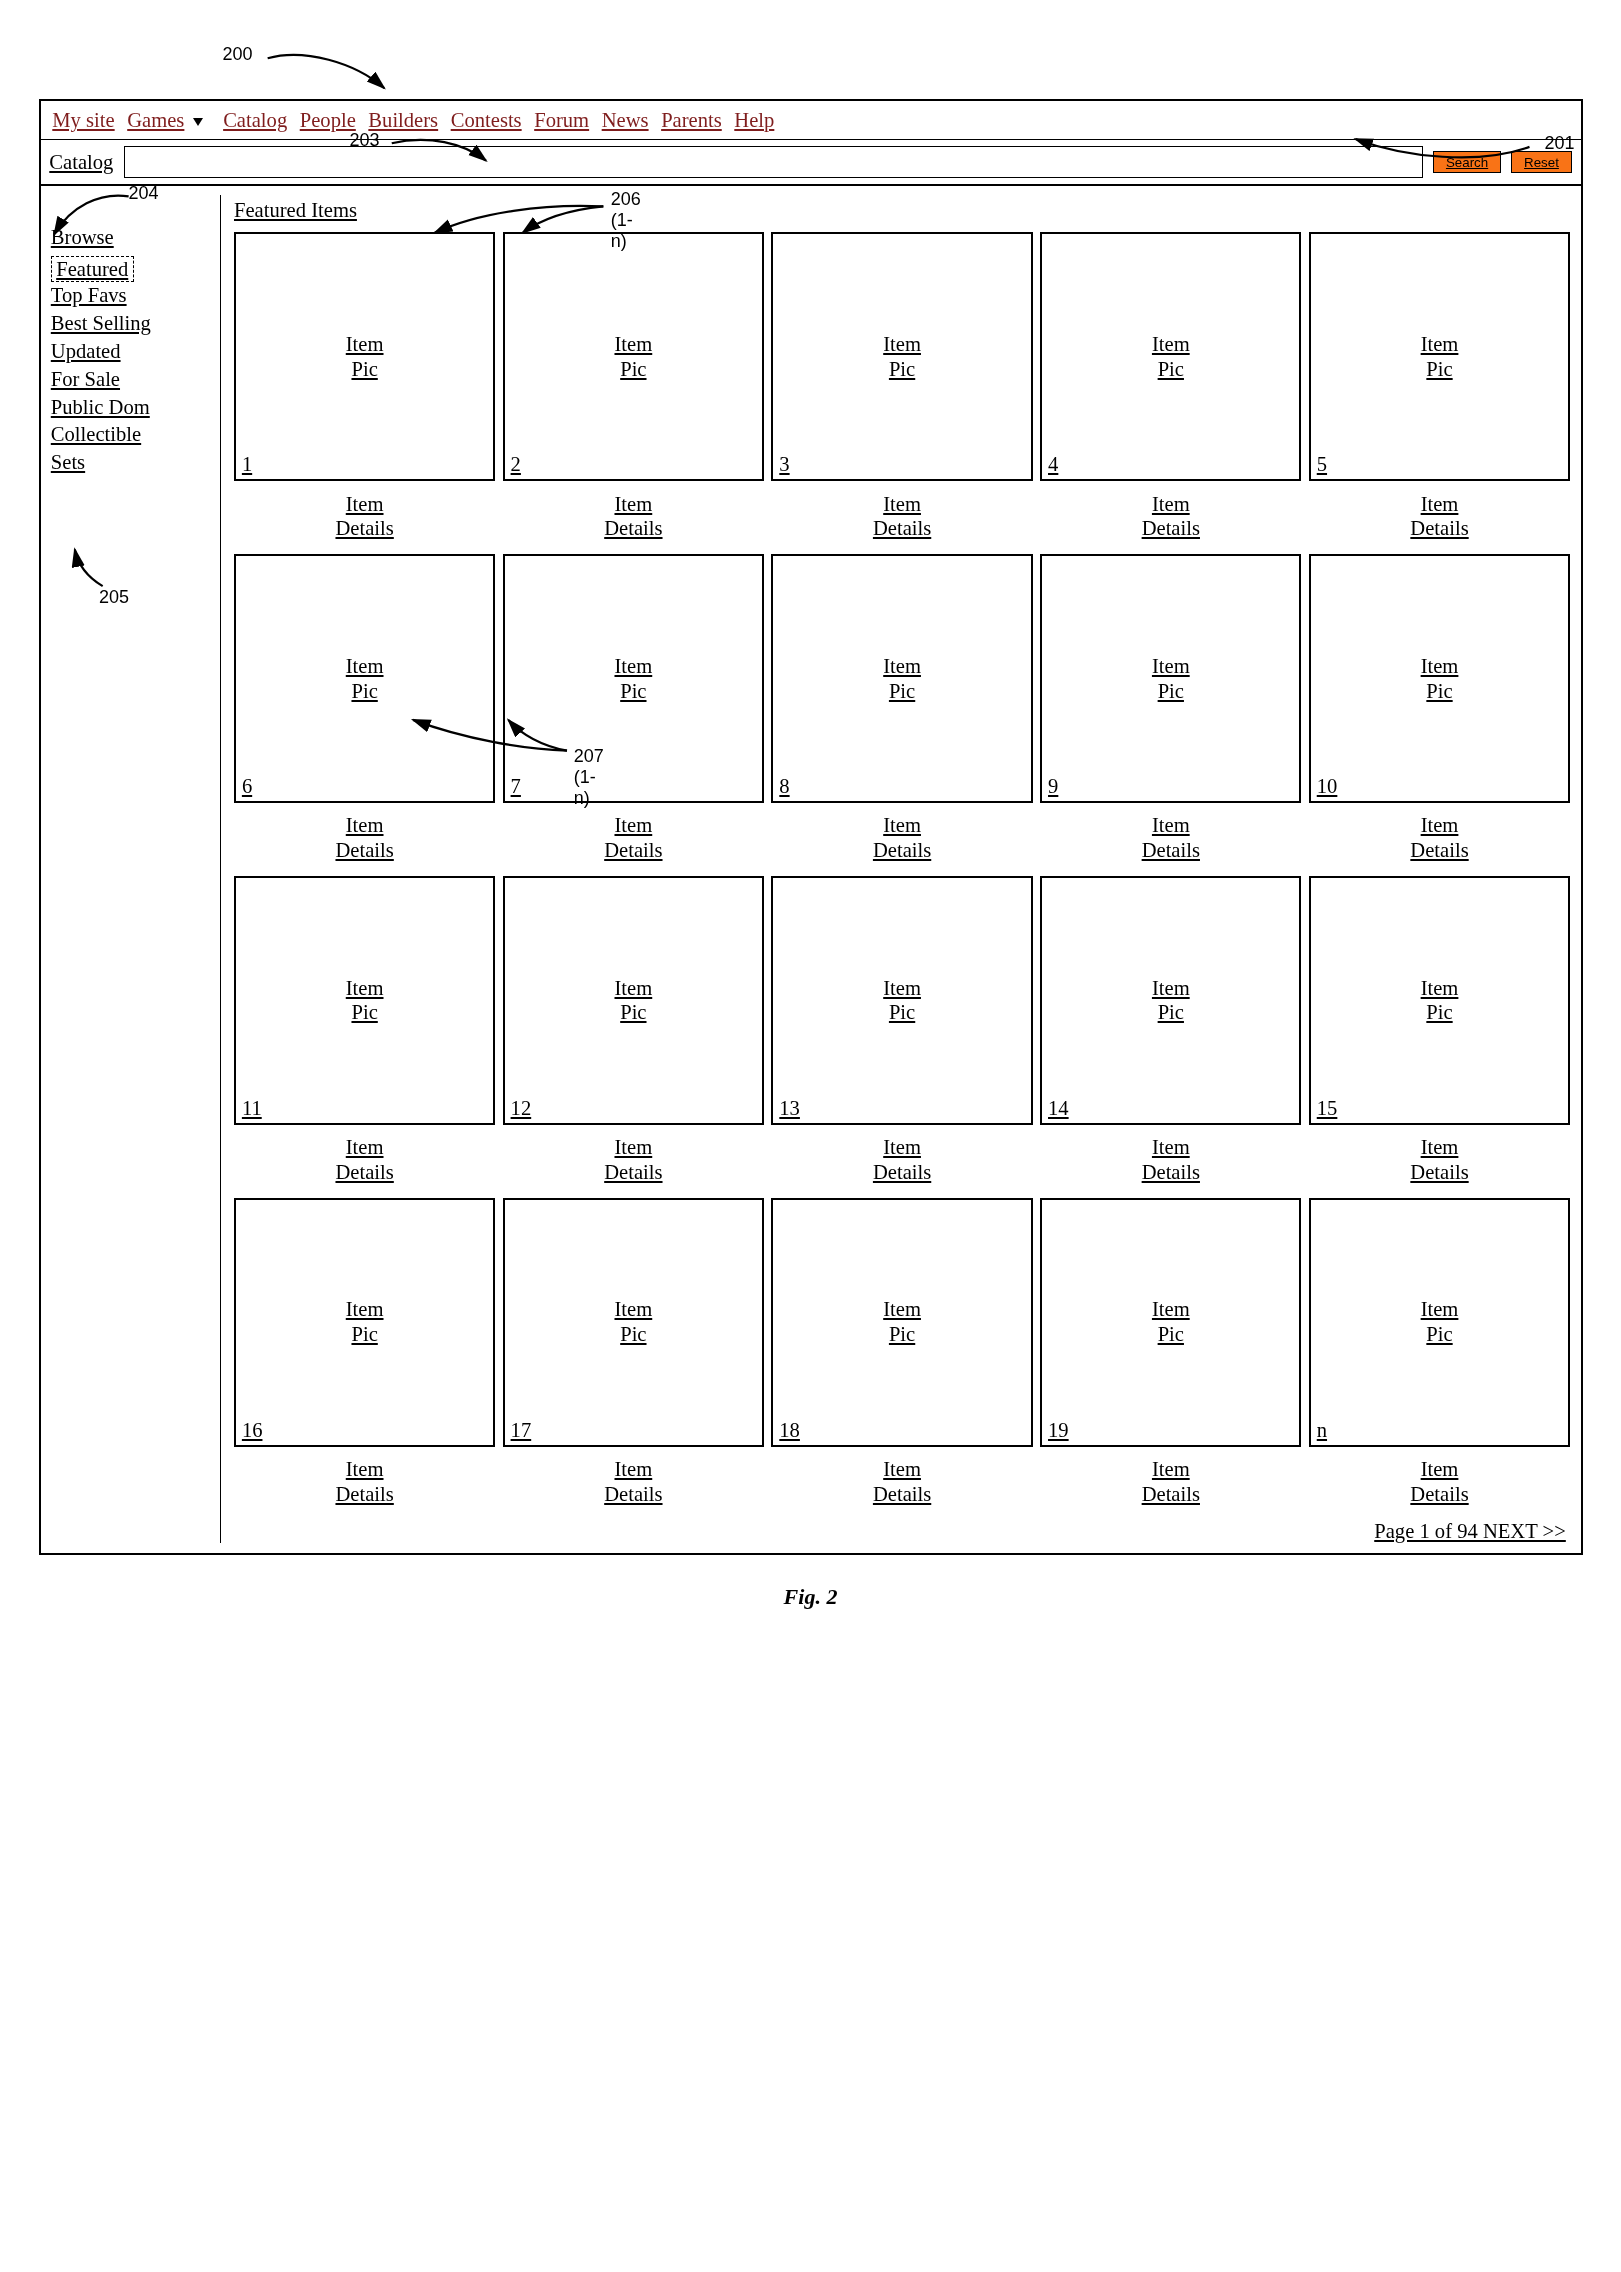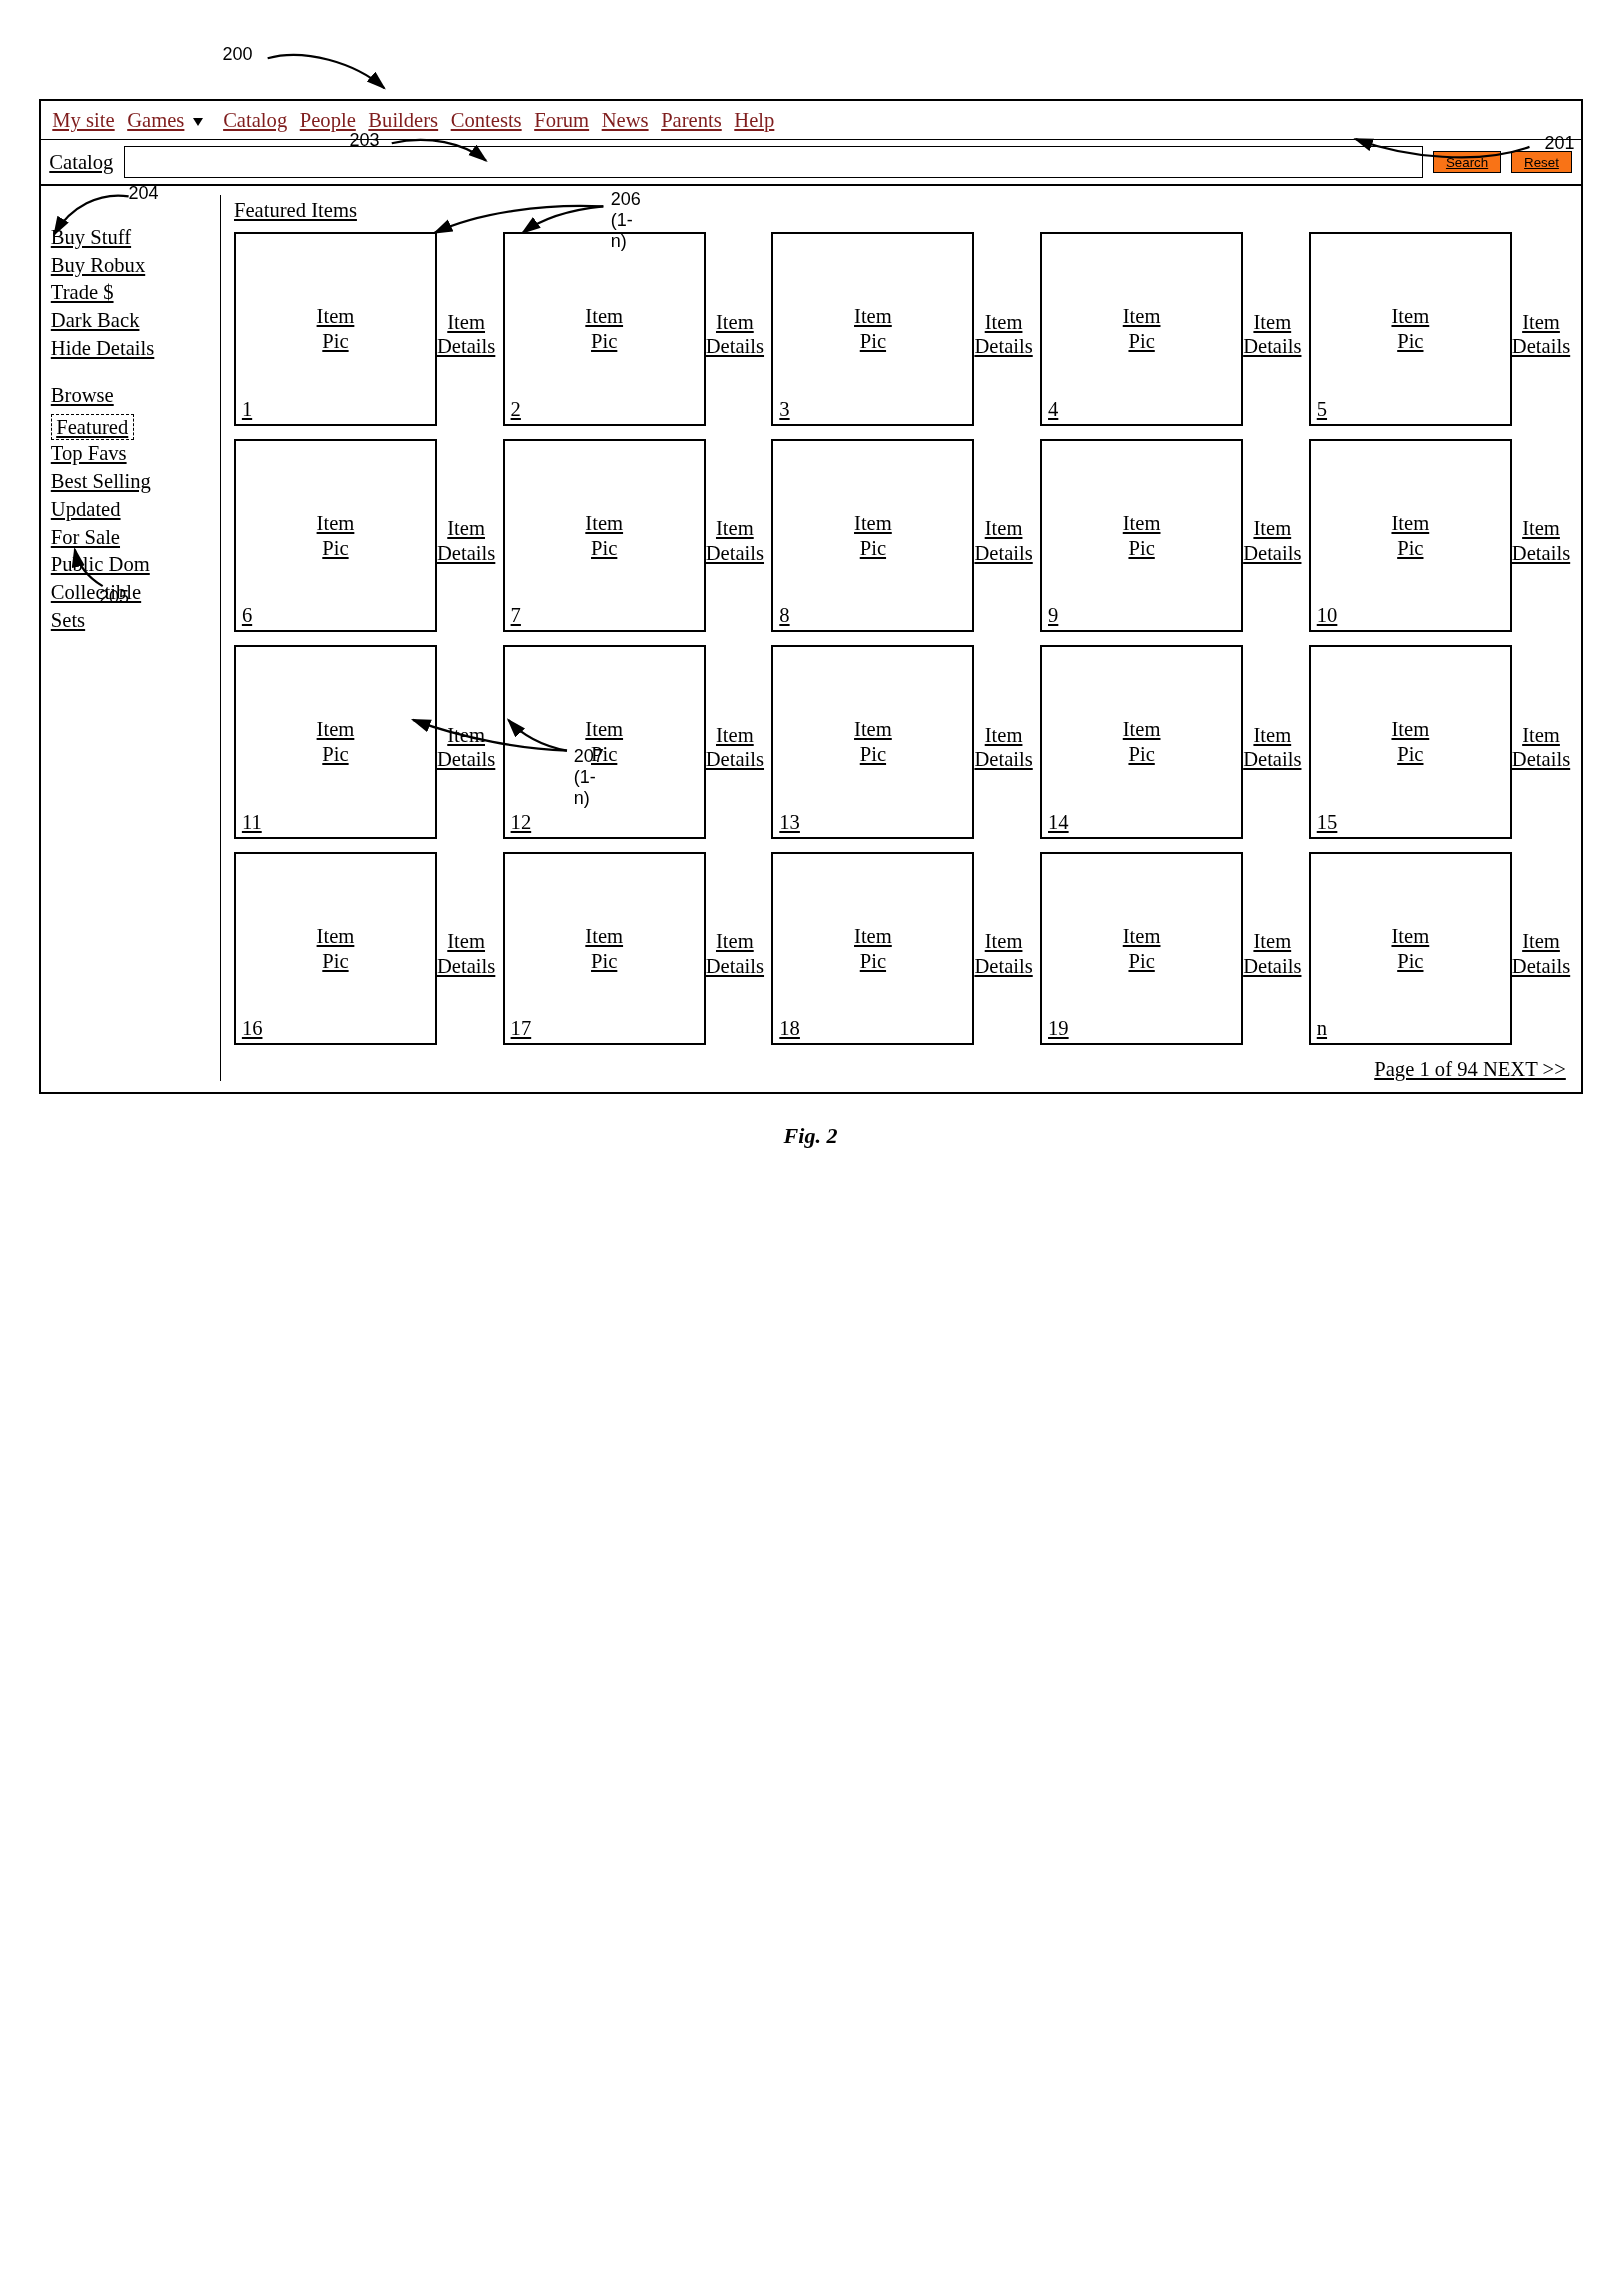--- a/index.html
+++ b/index.html
@@ -90,21 +90,21 @@
   .section-title {
     text-decoration: underline;
     margin-bottom: 10.3px;
     display: inline-block;
   }
   .grid {
     display: grid;
     grid-template-columns: repeat(5, 1fr);
     gap: 13.2px 7.4px;
   }
-  .card { display: flex; flex-direction: row; align-items: center; }
+  .card { display: flex; flex-direction: column; align-items: center; }
   .pic-box {
     border: 2.2px solid #000;
     width: 100%;
     aspect-ratio: 1.05;
     position: relative;
     display: flex;
     flex-direction: column;
     align-items: center;
     justify-content: center;
   }
@@ -195,27 +195,20 @@
   <div class="main-area">
 
     <div class="callout" style="left:88px; top:-2.9px;">
       <svg width="103" height="51" style="position:absolute; left:-81px; top:8.8px;" viewBox="0 0 140 70">
         <path d="M110,6 C70,0 30,20 8,58" stroke="#000" stroke-width="3" fill="none" marker-end="url(#arr)"></path>
       </svg>
       <span>204</span>
     </div>
 
     <div class="sidebar">
-      <div class="sidebar-group" id="sb-g1">
-          <a href="#">Buy Stuff</a>
-          <a href="#">Buy Robux</a>
-          <a href="#">Trade $</a>
-          <a href="#">Dark Back</a>
-          <a href="#">Hide Details</a>
-        </div>
       <div class="sidebar-group">
         <span class="link" style="margin-bottom:4.4px;">Browse</span>
         <span class="featured-wrap">Featured</span>
         <div id="sb-g2" style="margin-top:0;">
             <a href="#">Top Favs</a>
             <a href="#">Best Selling</a>
             <a href="#">Updated</a>
             <a href="#">For Sale</a>
             <a href="#">Public Dom</a>
             <a href="#">Collectible</a>

